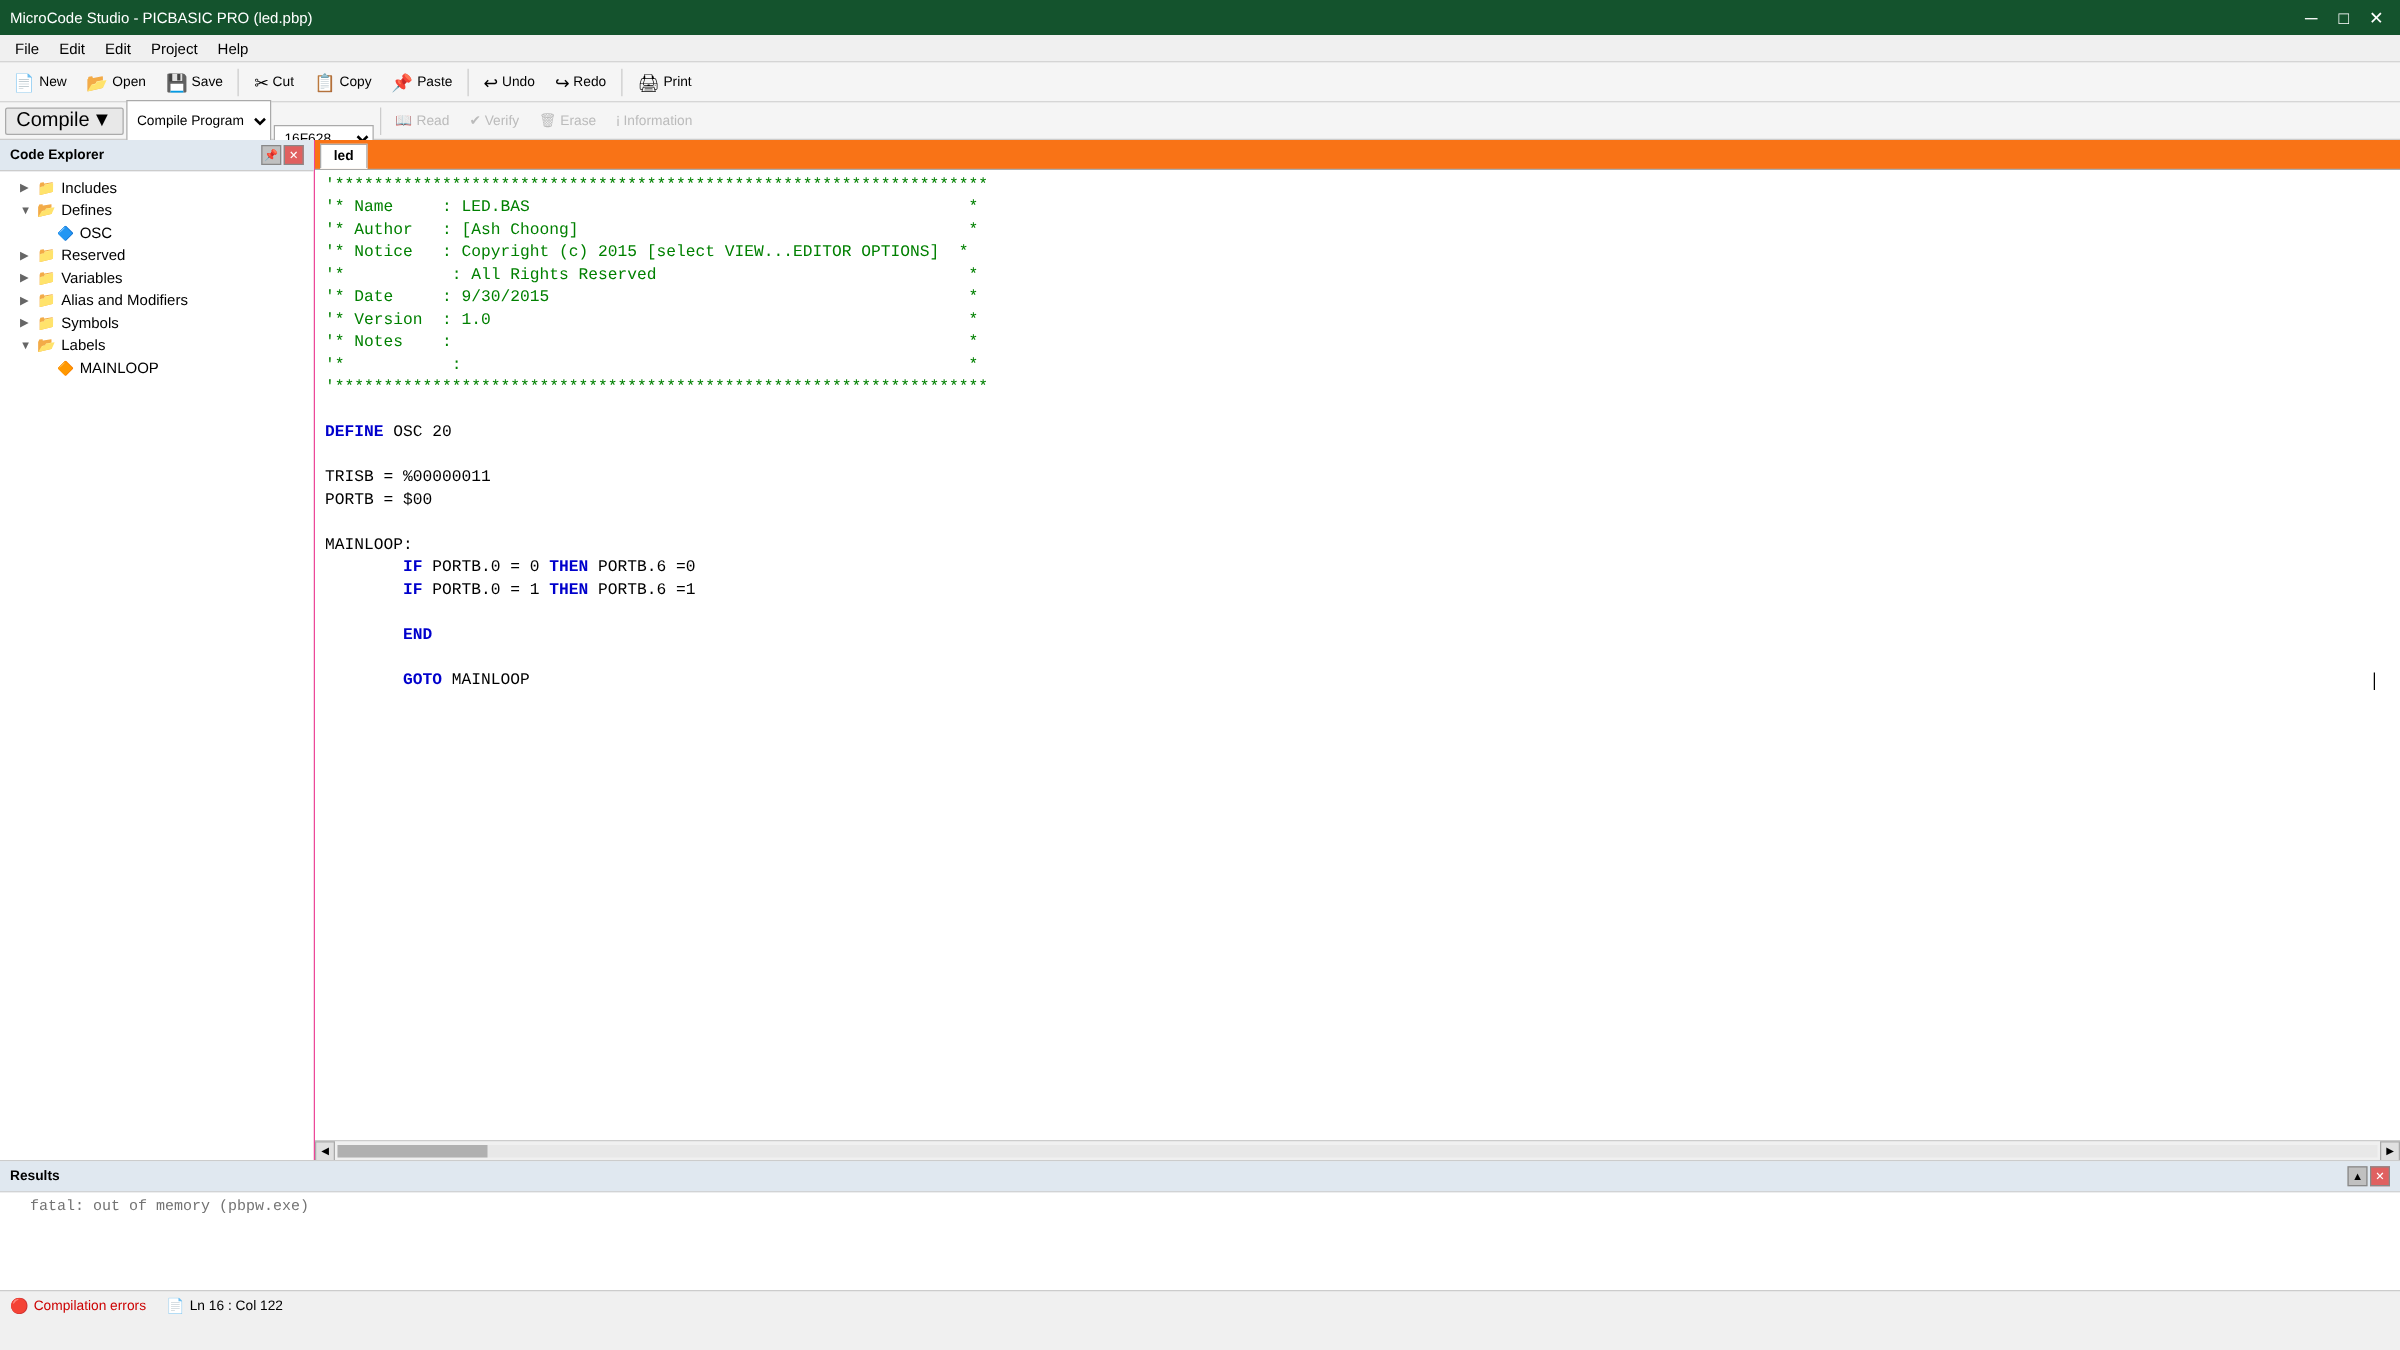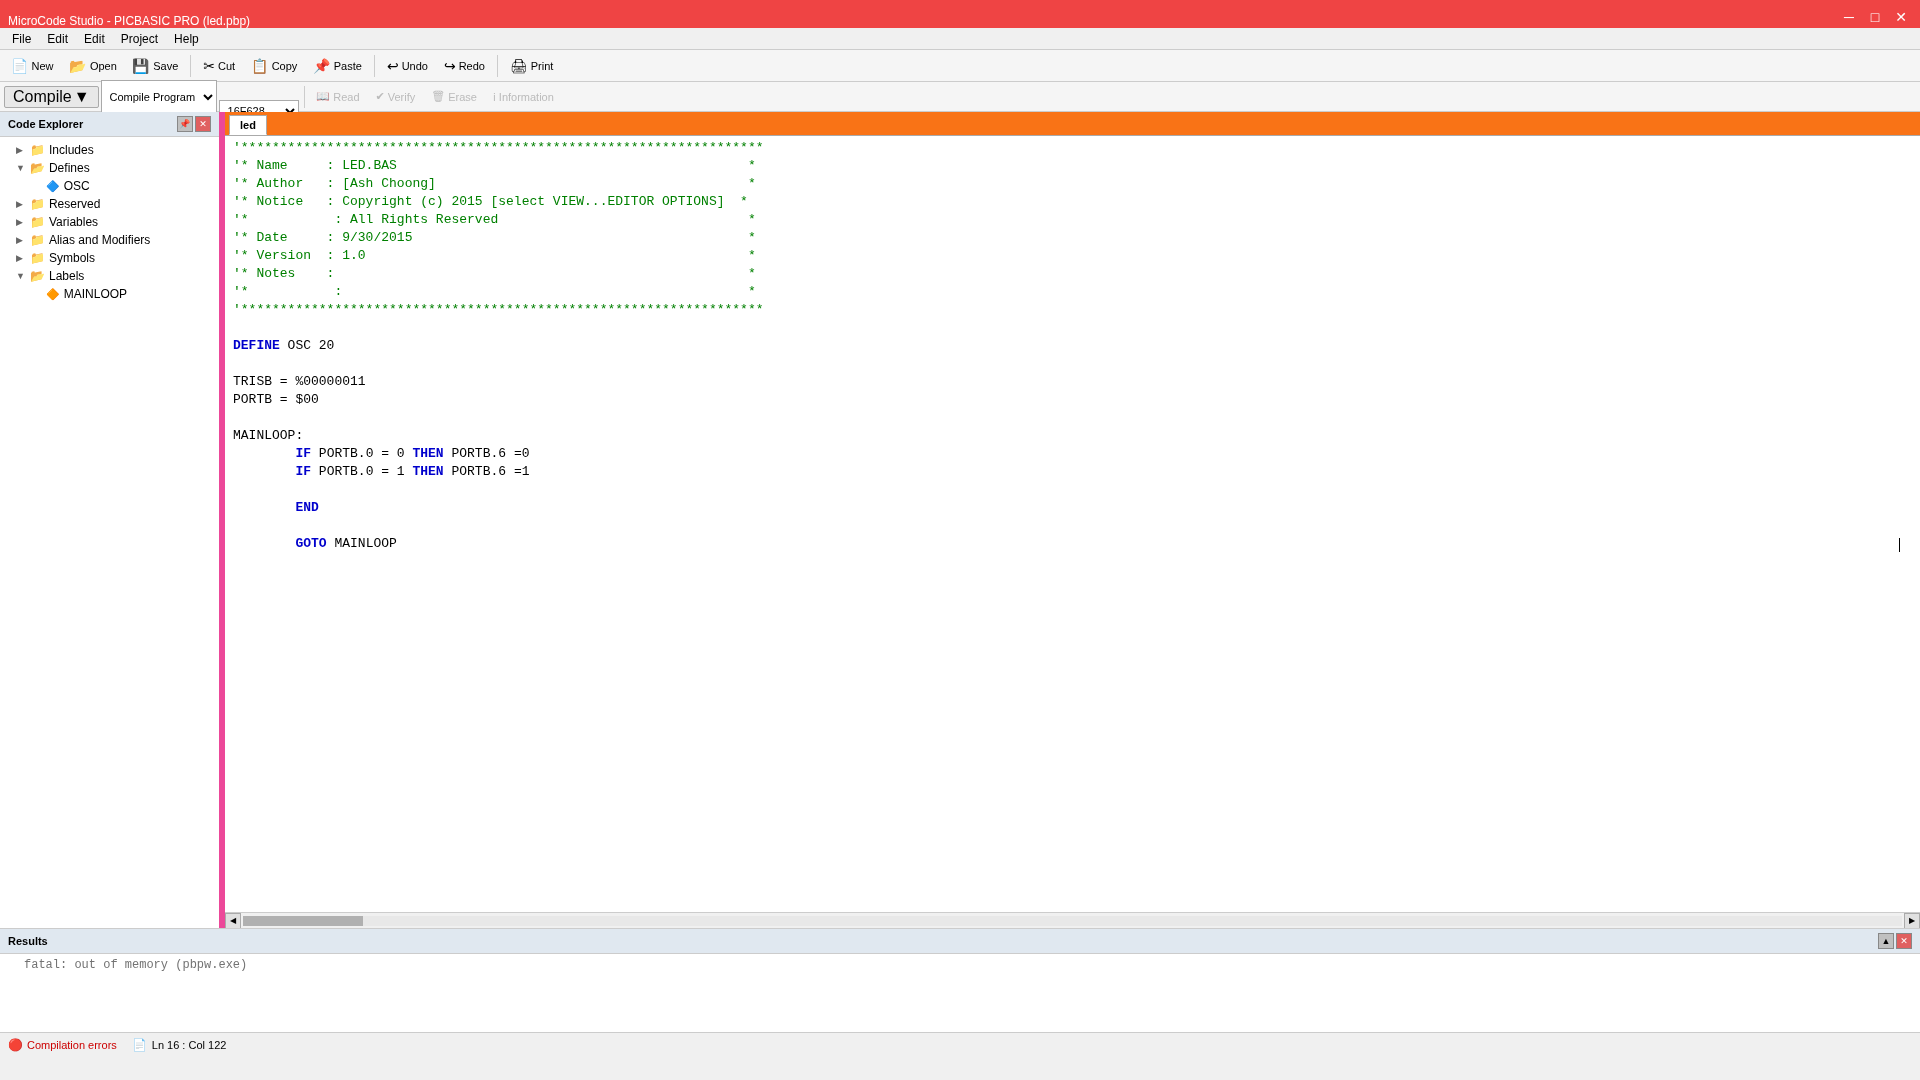--- a/index.html
+++ b/index.html
@@ -1,24 +1,24 @@
 <!DOCTYPE html>
 <html><head>
   <meta charset="utf-8">
   <style>
     * { margin: 0; padding: 0; box-sizing: border-box; }
     body { font-family: 'Segoe UI', Tahoma, Geneva, Verdana, sans-serif; font-size: 12px; background: #f0f0f0; width: 1920px; height: 1080px; overflow: hidden; }
 
     
     #titlebar {
-      background: #ef4444;
+      background: #14532d;
       color: white;
       height: 28px;
       display: flex;
-      align-items: flex-end;
+      align-items: center;
       padding: 0 8px;
       justify-content: space-between;
       user-select: none;
     }
     #titlebar-controls { display: flex; gap: 4px; }
     .titlebar-btn {
       width: 22px; height: 22px;
       background: transparent;
       border: none;
       color: white;
@@ -115,23 +115,23 @@
     .toolbar2-btn.disabled { color: #bbb; cursor: default; }
 
     
     #main-area {
       display: flex;
       height: calc(1080px - 28px - 22px - 32px - 30px - 24px - 80px - 24px);
     }
 
     
     #code-explorer {
-      width: 225px;
+      width: 252px;
       background: #fff;
-      border-right: 6px solid #ec4899;
+      border-right: 1px solid #ec4899;
       display: flex;
       flex-direction: column;
       flex-shrink: 0;
     }
     #code-explorer-header {
       background: #e0e8f0;
       padding: 4px 8px;
       font-size: 11px;
       font-weight: bold;
       display: flex;

